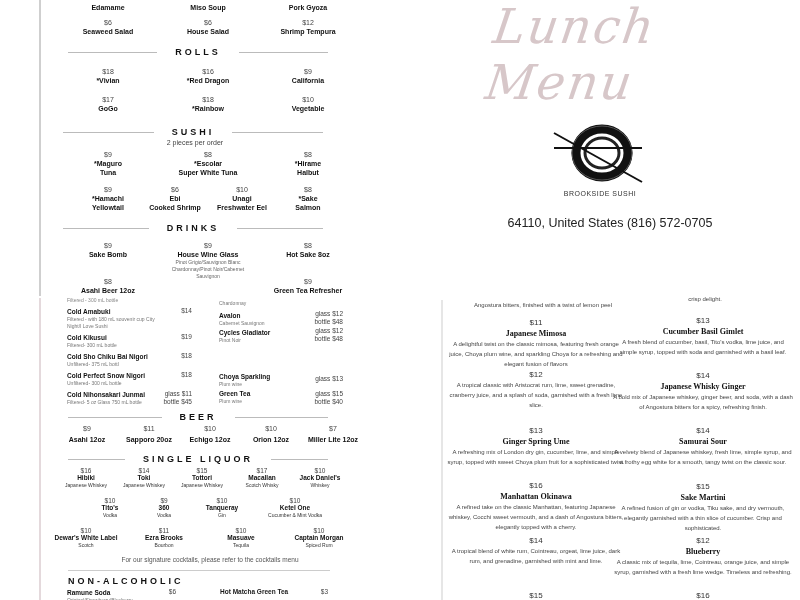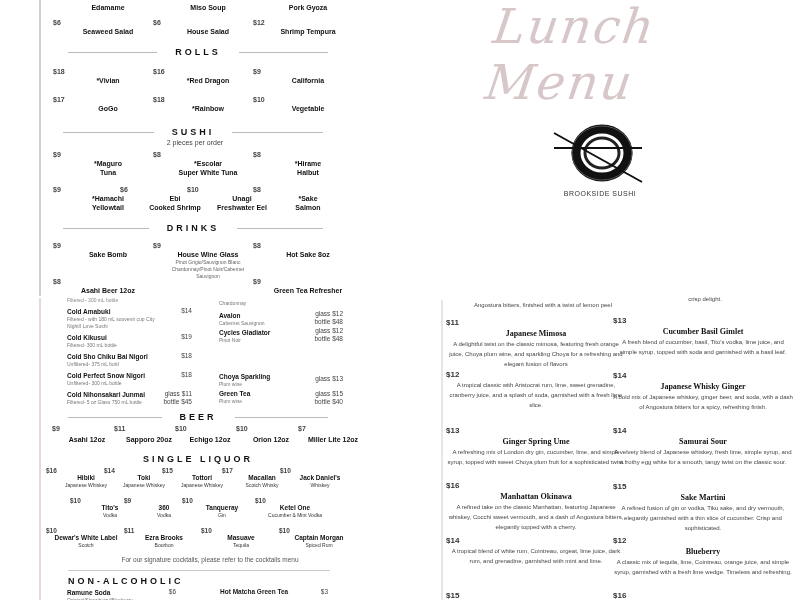--- a/index.html
+++ b/index.html
@@ -4,21 +4,21 @@
 <style>
   * { box-sizing: border-box; margin: 0; padding: 0; }
   html, body { width: 800px; height: 600px; overflow: hidden; background: #ffffff; }
   body { position: relative; font-family: "Liberation Sans", sans-serif; color: #1a1a1a; }
 
   .vline { position: absolute; width: 2px; }
   .vl1 { left: 39px; top: 0; height: 296px; background: #cfcfcf; }
   .vl2 { left: 39px; top: 298px; height: 302px; background: #e4d9dc; }
   .vl3 { left: 441px; top: 300px; height: 300px; background: #e6e6e6; }
 
-  .price { font-size: 7px; color: #444; text-align: left; line-height: 9px; font-weight: bold; }
+  .price { font-size: 7px; color: #444; text-align: center; line-height: 9px; }
   .name { font-size: 7px; font-weight: bold; color: #111; text-align: center; line-height: 9px; }
   .sub { font-size: 5px; color: #666; text-align: center; line-height: 7px; }
 
   .abs { position: absolute; }
   .item { position: absolute; width: 110px; text-align: center; }
 
   .section-head { position: absolute; display: flex; align-items: center; justify-content: center; }
   .section-head .rule { height: 1px; background: #bbb; flex: 1; }
   .section-head .title { font-size: 9px; font-weight: bold; letter-spacing: 3px; padding: 0 18px; color: #111; }
 
@@ -188,20 +188,21 @@
   <div class="script-title">Lunch Menu</div>
   <svg class="logo" viewBox="0 0 92 66">
     <ellipse cx="50" cy="33" rx="26" ry="24" fill="none" stroke="#111" stroke-width="9"></ellipse>
     <ellipse cx="50" cy="33" rx="17" ry="15" fill="none" stroke="#222" stroke-width="3"></ellipse>
     <ellipse cx="50" cy="33" rx="30" ry="27" fill="none" stroke="#555" stroke-width="1"></ellipse>
     <line x1="2" y1="13" x2="90" y2="62" stroke="#111" stroke-width="2"></line>
     <line x1="2" y1="28" x2="90" y2="28" stroke="#111" stroke-width="2"></line>
   </svg>
   <div class="logo-text">BROOKSIDE SUSHI</div>
   <div class="address">
+    <div>64110, United States (816) 572-0705</div>
   </div>
 </div>
 
 <div>
   <div class="abs" style="left:67px;top:297px;font-size:5px;color:#888;">Filtered - 300 mL bottle</div>
 
   <div class="sake-row" style="top:307px;">
     <div class="n">Cold Amabuki</div>
     <div class="s" style="width:95px;">Filtered - with 180 mL souvenir cup City Night/I Love Sushi</div>
   </div>
@@ -284,21 +285,21 @@
   </div>
   <div class="beer-item" style="left:236px;top:424px;">
     <div class="price">$10</div>
     <div class="name" style="margin-top:2px;">Orion 12oz</div>
   </div>
   <div class="beer-item" style="left:298px;top:424px;">
     <div class="price">$7</div>
     <div class="name" style="margin-top:2px;">Miller Lite 12oz</div>
   </div>
 
-  <div class="section-head" style="left:68px;top:454px;width:260px;flex-direction:column;">
+  <div class="section-head" style="left:68px;top:454px;width:260px;">
     <div class="rule" style="max-width:60px;"></div>
     <div class="title">SINGLE LIQUOR</div>
     <div class="rule" style="max-width:60px;"></div>
   </div>
   <div class="liq-item" style="left:46px;top:467px;">
     <div class="price">$16</div>
     <div class="name">Hibiki</div>
     <div class="sub">Japanese Whiskey</div>
   </div>
   <div class="liq-item" style="left:104px;top:467px;">

